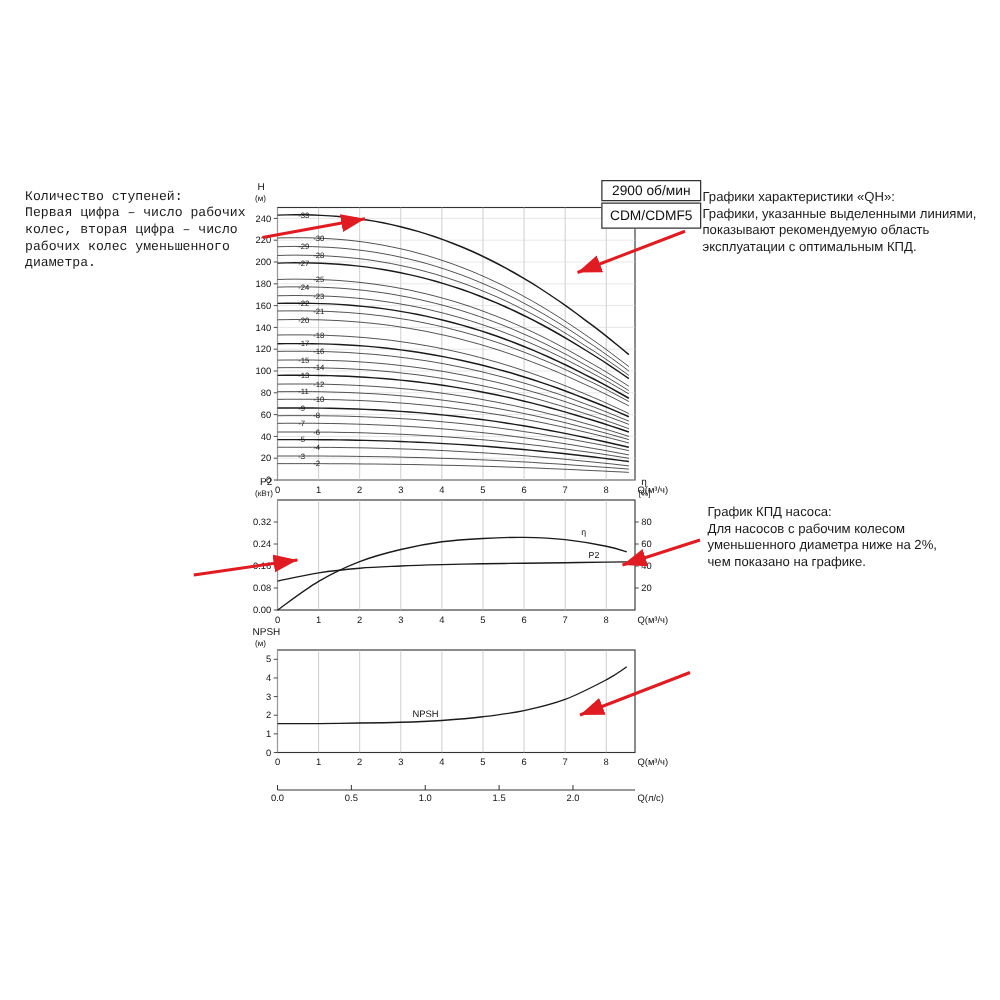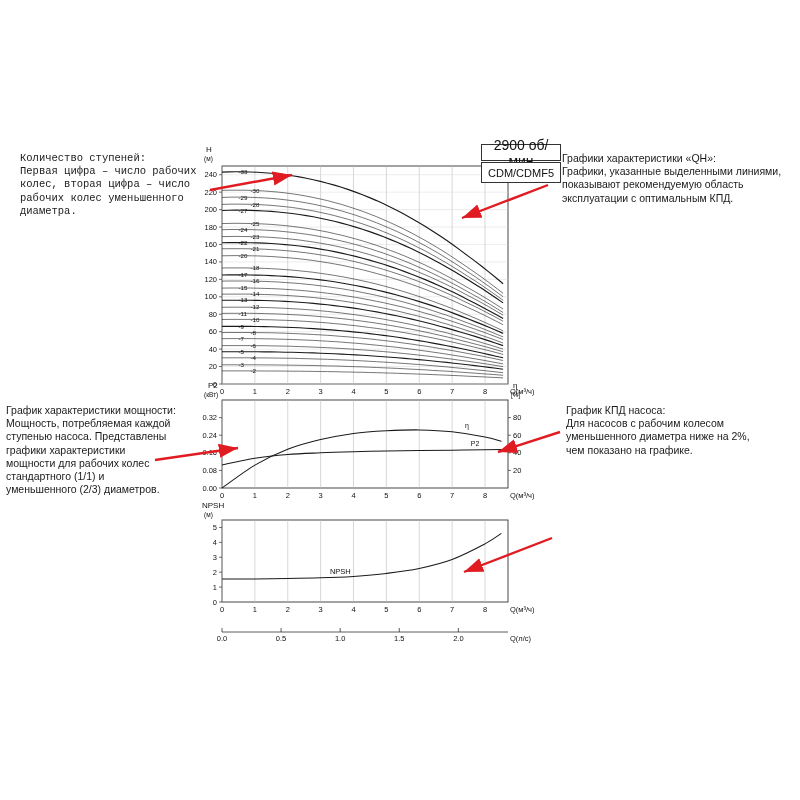--- a/index.html
+++ b/index.html
@@ -31,21 +31,21 @@
     font-size: 10.5px;
     line-height: 13.2px;
     color: #1a1a1a;
     white-space: pre-line;
   }
   .ann-left { text-align: left; }
   .tbox {
     position: absolute;
     border: 1px solid #333;
     background: #fff;
-    font-size: 14px;
+    font-size: 11px;
     text-align: center;
     color: #111;
     display: flex;
     align-items: center;
     justify-content: center;
   }
 </style>
 </head>
 <body>
 
@@ -290,27 +290,20 @@
 Первая цифра – число рабочих
 колес, вторая цифра – число
 рабочих колес уменьшенного
 диаметра.</div>
 
   <div class="ann ann-left" style="left:562px; top:152px; width:240px;">Графики характеристики «QH»:
 Графики, указанные выделенными линиями,
 показывают рекомендуемую область
 эксплуатации с оптимальным КПД.</div>
 
-  <div class="ann ann-left" style="left:6px; top:404px; width:200px;">График характеристики мощности:
-Мощность, потребляемая каждой
-ступенью насоса. Представлены
-графики характеристики
-мощности для рабочих колес
-стандартного (1/1) и
-уменьшенного (2/3) диаметров.</div>
 
   <div class="ann ann-left" style="left:566px; top:404px; width:238px;">График КПД насоса:
 Для насосов с рабочим колесом
 уменьшенного диаметра ниже на 2%,
 чем показано на графике.</div>
 
 
 </div>
 
 </body></html>

